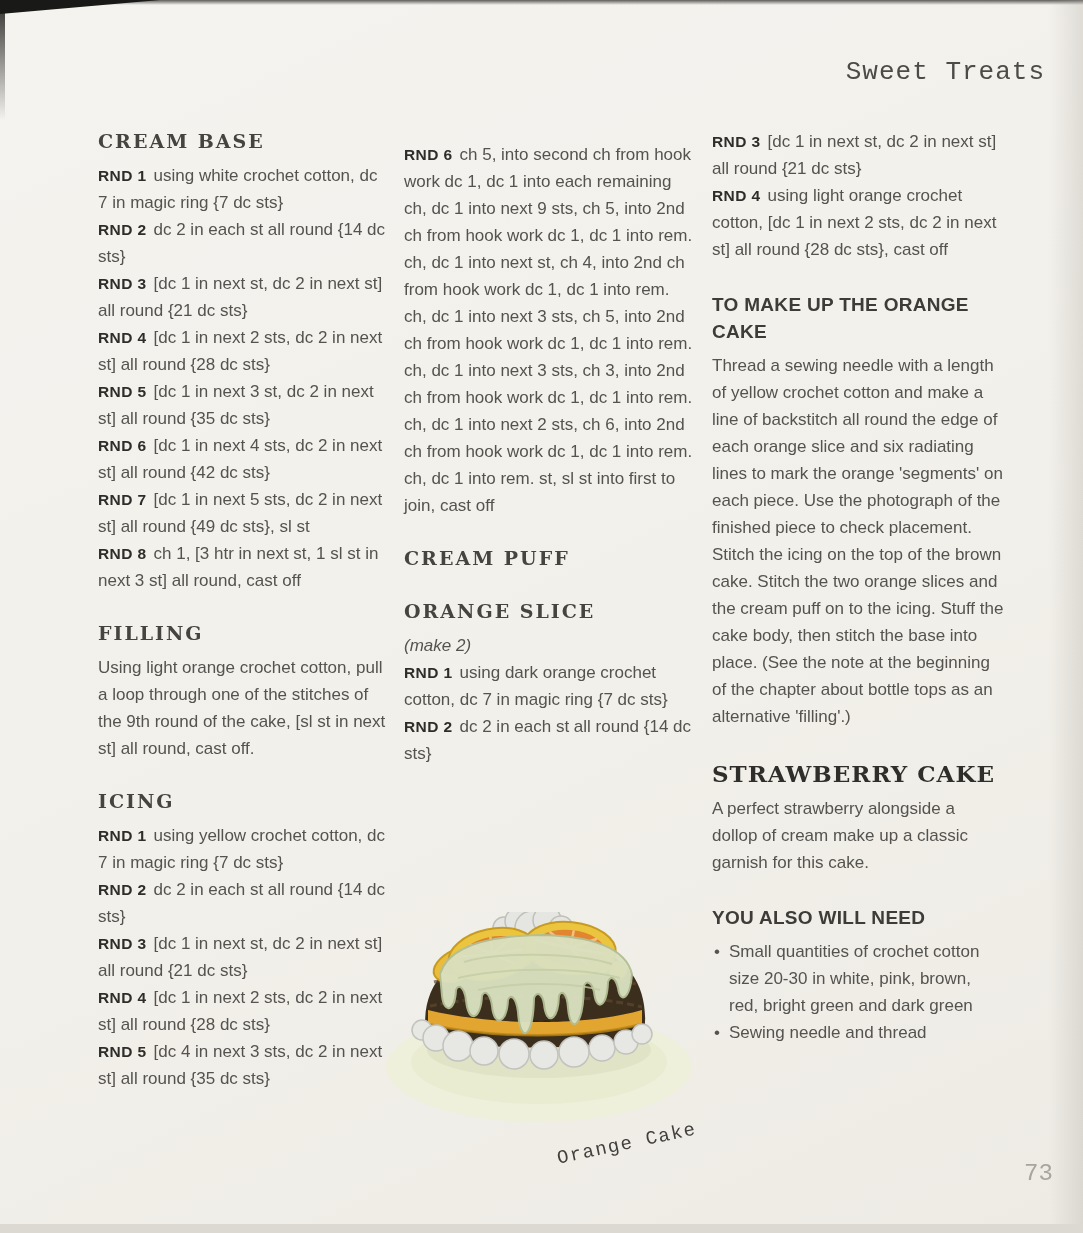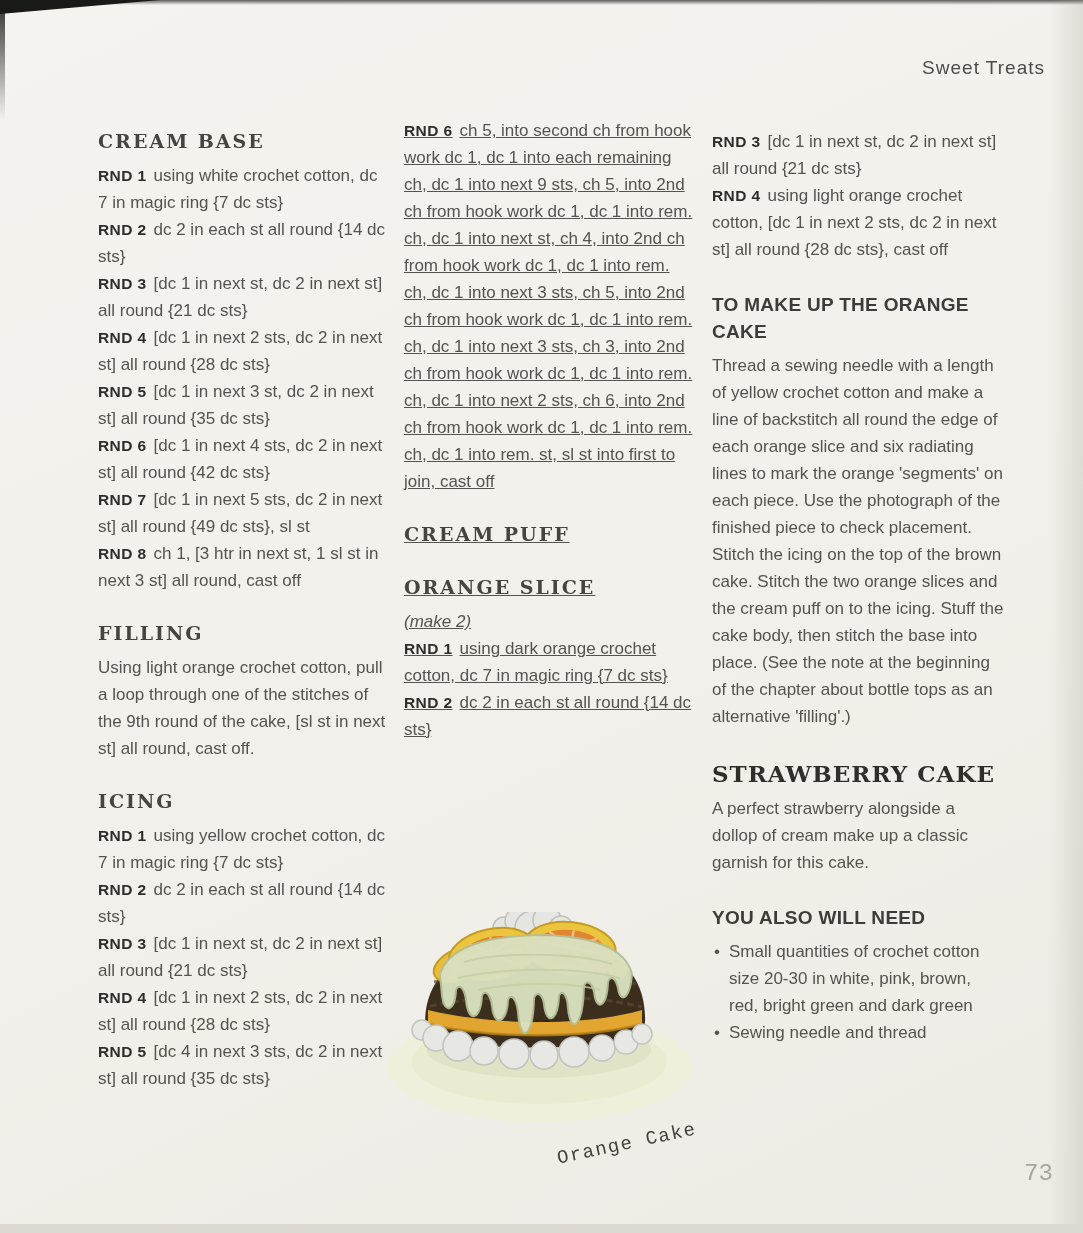--- a/index.html
+++ b/index.html
@@ -14,27 +14,27 @@
     background:linear-gradient(180deg, rgba(45,43,40,0.75), rgba(45,43,40,0)); }
   .scan-wedge { position:absolute; top:0; left:0; width:0; height:0;
     border-top:14px solid #191917; border-right:160px solid transparent; }
   .scan-left { position:absolute; top:0; left:0; width:5px; height:120px;
     background:linear-gradient(180deg, rgba(25,25,23,0.9), rgba(25,25,23,0)); }
   .scan-bottom { position:absolute; bottom:0; left:0; right:0; height:9px; background:#dcd8d2; }
   .scan-right { position:absolute; top:0; right:0; width:34px; height:100%;
     background:linear-gradient(270deg, rgba(170,165,157,0.28), rgba(170,165,157,0)); }
 
   .running-head { position:absolute; top:57px; left:845px; width:200px; text-align:right;
-    font-family:Liberation Sans, sans-serif; font-size:19px; letter-spacing:1px; color:#4c4b47; }
+    font-family:Liberation Mono, monospace; font-size:26px; letter-spacing:1px; color:#4c4b47; }
   .page-num { position:absolute; top:1160px; left:1024px;
     font-family:"Liberation Mono", monospace; font-size:24px; color:#a9a59e; }
 
   .col { position:absolute; width:292px; font-size:17px; line-height:27px; }
   .col1 { left:98px;  top:128px; }
-  .col2 { left:404px; top:117px;text-decoration:underline; }
+  .col2 { left:404px; top:141px; }
   .col3 { left:712px; top:128px; }
 
   p { margin:0; }
   .rnd b { font-weight:700; color:#2e2d2a; font-size:15.5px; letter-spacing:0.4px; margin-right:7px; }
   .sec-head { font-family:"DejaVu Serif", serif; font-weight:700; font-size:19px;
     letter-spacing:2px; color:#46443f; margin:26px 0 7px 0; }
   .sec-head.first { margin-top:0; }
   .bold-head { font-family:"Liberation Sans", sans-serif; font-weight:700; font-size:19px;
     letter-spacing:0.3px; color:#3d3c38; margin:28px 0 7px 0; }
   .big-head { font-family:"DejaVu Serif", serif; font-weight:700; font-size:23px;

